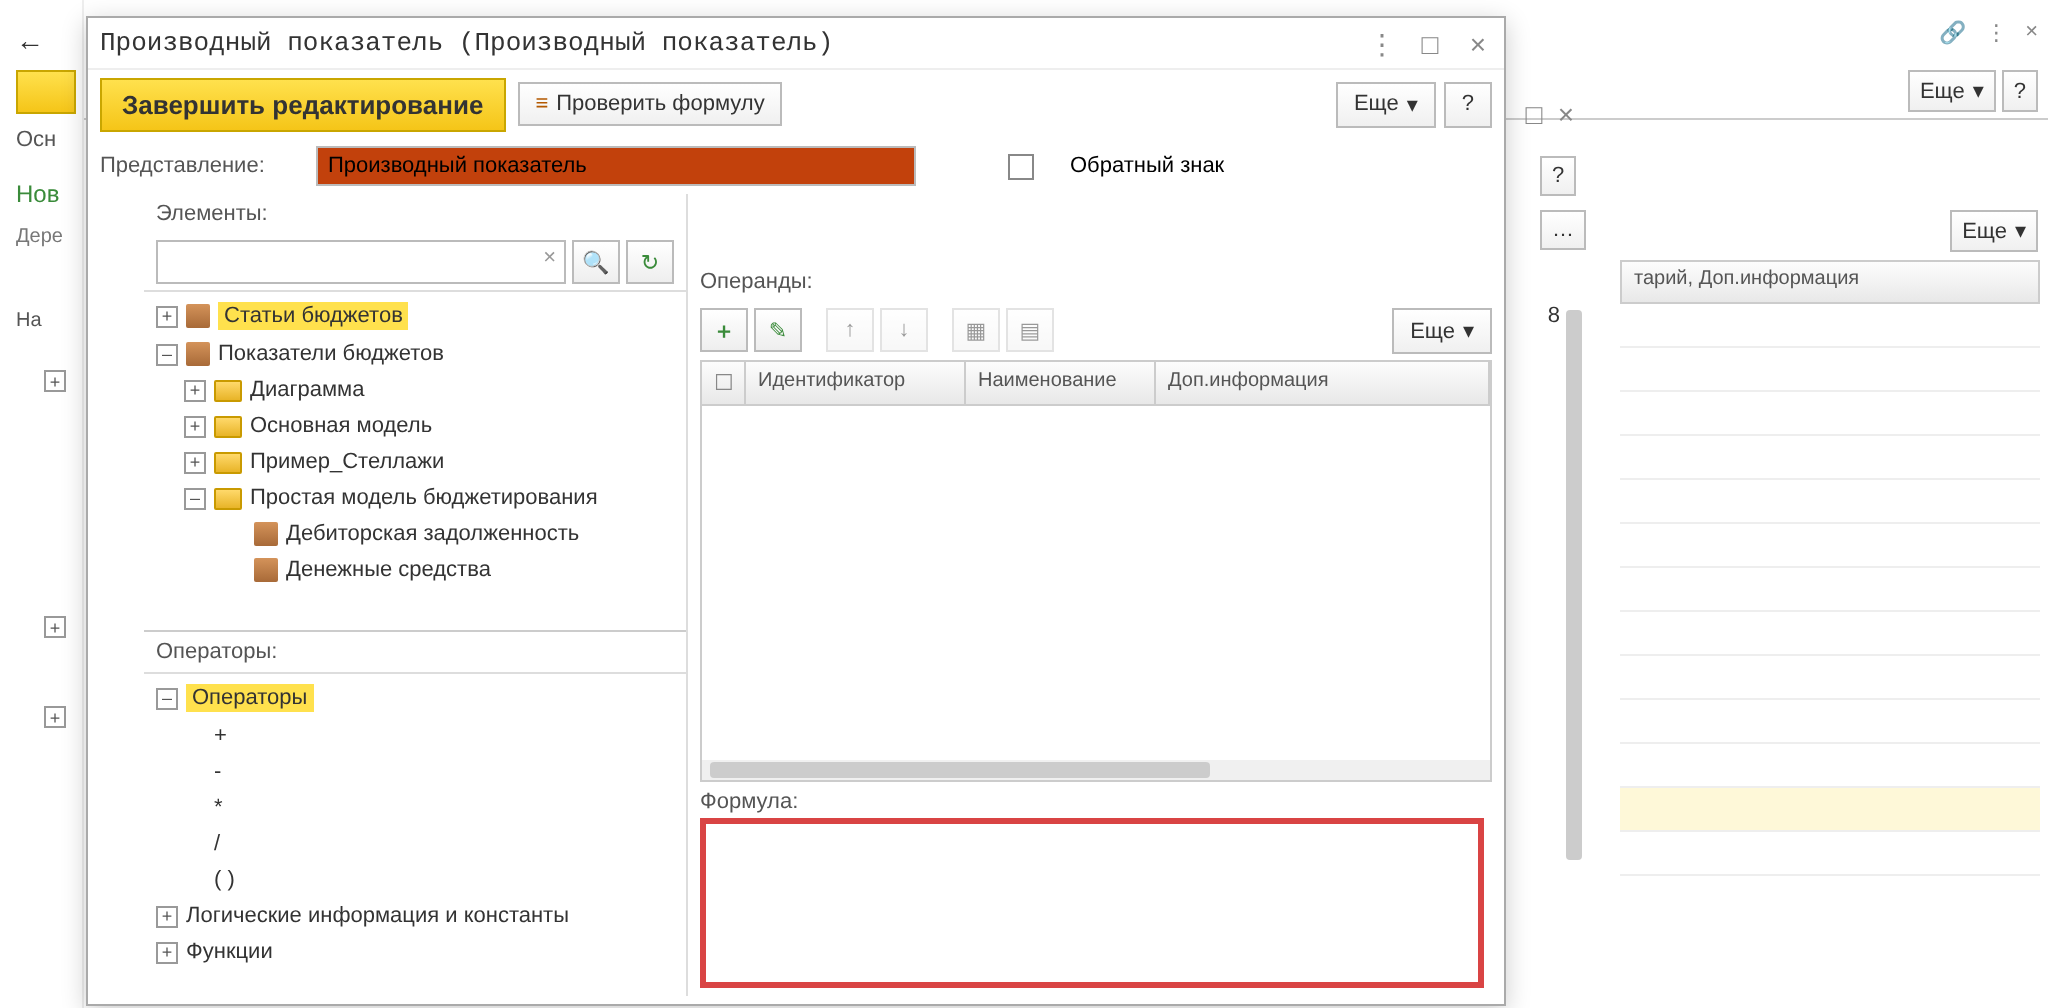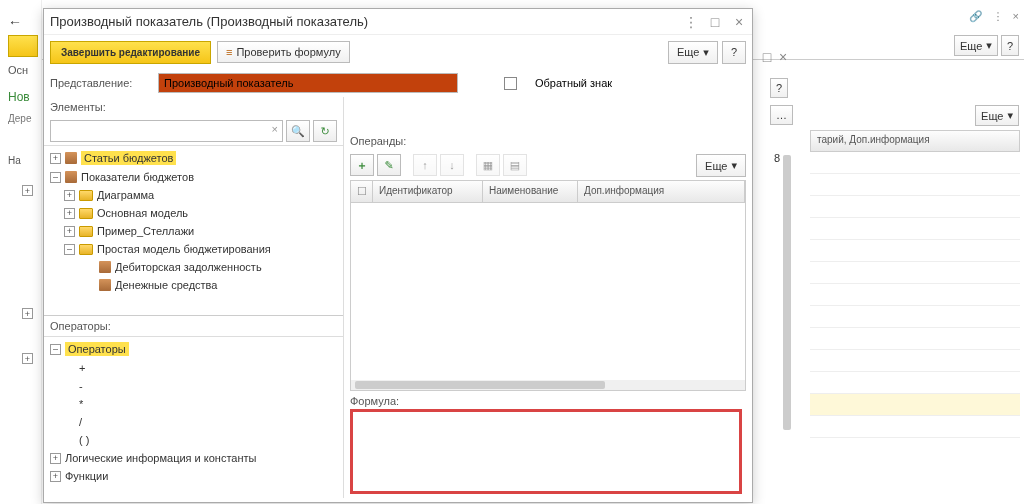--- a/index.html
+++ b/index.html
@@ -15,37 +15,37 @@
     
     .bg-right-col { position: absolute; top: 130px; left: 810px; width: 210px; height: 370px; }
     .bg-right-header { height: 22px; background: linear-gradient(#fdfdfd, #e8e8e8); border: 1px solid #ccc; padding: 3px 6px; color: #555; font-size: 10px; }
     .bg-right-row { height: 22px; border-bottom: 1px solid #eee; }
     .bg-right-row.sel { background: #fef8d8; }
     
     
     .dialog { position: absolute; top: 8px; left: 43px; width: 710px; height: 495px; background: #fff; border: 1px solid #aaa; box-shadow: 0 3px 12px rgba(0,0,0,0.2); }
     
     .title-bar { height: 26px; display: flex; align-items: center; padding: 0 6px; border-bottom: 1px solid #eee; }
-    .title-text { flex: 1; font-size: 13px; color: #333; }
+    .title-text { flex: 1; font-size: 13px; color: #333; font-family: Liberation Mono, monospace; }
     .title-controls { display: flex; gap: 10px; color: #888; }
     .title-btn { width: 14px; height: 14px; display: flex; align-items: center; justify-content: center; cursor: pointer; font-size: 14px; }
     
     .toolbar { height: 34px; display: flex; align-items: center; padding: 4px 6px; gap: 6px; }
-    .btn-primary { background: linear-gradient(#ffe14d, #f5c518); border: 1px solid #c9a600; padding: 5px 10px; cursor: pointer; font-size: 10px; font-weight: bold; color: #333; }
+    .btn-primary { background: linear-gradient(#ffe14d, #f5c518); border: 1px solid #c9a600; padding: 5px 10px; cursor: pointer; font-size: 13px; font-weight: bold; color: #333; }
     .btn { background: linear-gradient(#fff, #f0f0f0); border: 1px solid #bbb; padding: 4px 8px; cursor: pointer; display: flex; align-items: center; gap: 4px; color: #333; }
     .btn.small { padding: 3px 5px; }
     .toolbar-right { margin-left: auto; display: flex; gap: 4px; }
     
     .form-row { display: flex; align-items: center; padding: 4px 6px; gap: 18px; }
     .form-label { color: #555; min-width: 90px; }
     .form-input { border: 1px solid #bbb; padding: 3px 5px; width: 300px; background: #c2410c; }
     .checkbox { width: 13px; height: 13px; border: 1px solid #888; background: #fff; }
     
     .content { display: flex; height: calc(100% - 92px); }
-    .left-col { width: 300px; display: flex; flex-direction: column; border-right: 1px solid #ddd; }
+    .left-col { width: 300px; display: flex; flex-direction: column; border-right: 1px solid #ddd; padding-left: 28px; }
     .right-col { flex: 1; display: flex; flex-direction: column; margin-top: 34px; }
     
     .section-label { padding: 4px 6px; color: #555; }
     .search-row { display: flex; padding: 3px 6px; gap: 3px; }
     .search-input { flex: 1; border: 1px solid #bbb; padding: 3px; position: relative; }
     .search-clear { position: absolute; right: 4px; top: 2px; color: #999; cursor: pointer; }
     
     .tree { flex: 1; overflow-y: auto; border-top: 1px solid #ddd; padding: 2px 0; }
     .tree-item { display: flex; align-items: center; padding: 3px 6px; gap: 4px; cursor: pointer; color: #333; }
     .tree-item.l1 { padding-left: 20px; }

